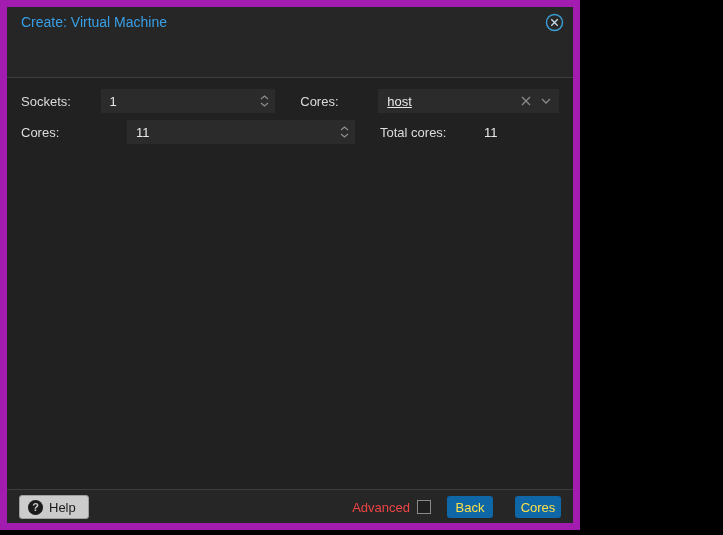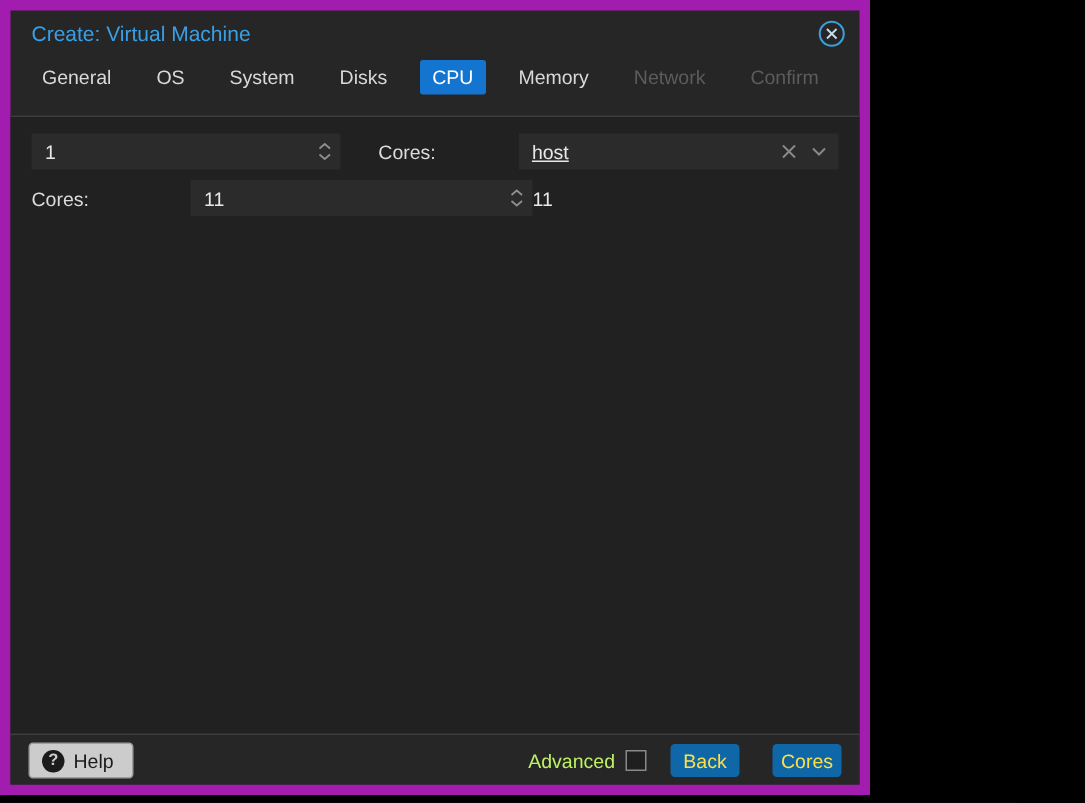--- a/index.html
+++ b/index.html
@@ -65,21 +65,21 @@
     border: 1px solid #9e9e9e; border-radius: 3px; height: 24px;
     padding: 0 12px 0 8px; cursor: pointer;
   }
   .help-btn span.txt { color: #1b1b1b; font-size: 13px; }
   .help-circle {
     width: 15px; height: 15px; border-radius: 50%; background: #1b1b1b;
     color: #cccccc; font-size: 11px; font-weight: bold;
     display: flex; align-items: center; justify-content: center;
   }
   .footer .spacer { flex: 1; }
-  .advanced-label { color: #bef264; font-size: 13px; margin-right: 7px; }
+  .advanced-label { color: #ef4444; font-size: 13px; margin-right: 7px; }
   .checkbox {
     width: 14px; height: 14px; border: 1px solid #8a8a8a;
     background: #1f1f1f; margin-right: 16px; cursor: pointer;
   }
   .btn-blue {
     width: 46px; height: 22px; background: #0f67a8; color: #fde047;
     border: none; border-radius: 3px; font-size: 13px;
     font-family: "Liberation Sans", sans-serif; cursor: pointer;
   }
   .btn-back { margin-right: 22px; }
@@ -94,34 +94,25 @@
     <div class="titlebar">
       <span class="title">Create: Virtual Machine</span>
       <span class="close-btn">
         <svg width="19" height="19" viewBox="0 0 19 19">
           <circle cx="9.5" cy="9.5" r="8" fill="none" stroke="#3a9fd8" stroke-width="1.4"></circle>
           <path d="M6.3 6.3 L12.7 12.7 M12.7 6.3 L6.3 12.7" stroke="#c8dce8" stroke-width="1.3"></path>
         </svg>
       </span>
     </div>
 
-    <div class="tabbar">
-      <div class="tab">General</div>
-      <div class="tab">OS</div>
-      <div class="tab">System</div>
-      <div class="tab">Disks</div>
-      <div class="tab active">CPU</div>
-      <div class="tab">Memory</div>
-      <div class="tab disabled">Network</div>
-      <div class="tab disabled">Confirm</div>
-    </div>
 
     <div class="body">
 
       <div class="form-row">
+        <span class="f-label lbl-left">Sockets:</span>
         <div class="field field-left">
           <span>1</span>
           <span class="spinner-box">
             <span class="icon-flex">
               <svg width="9" height="5" viewBox="0 0 9 5">
                   <path d="M1 4 L4.5 1 L8 4" fill="none" stroke="#8f8f8f" stroke-width="1.2"></path>
                 </svg>
             </span>
             <span class="icon-flex">
               <svg width="9" height="5" viewBox="0 0 9 5">
@@ -158,20 +149,21 @@
                   <path d="M1 4 L4.5 1 L8 4" fill="none" stroke="#8f8f8f" stroke-width="1.2"></path>
                 </svg>
             </span>
             <span class="icon-flex">
               <svg width="9" height="5" viewBox="0 0 9 5">
                   <path d="M1 1 L4.5 4 L8 1" fill="none" stroke="#8f8f8f" stroke-width="1.2"></path>
                 </svg>
             </span>
           </span>
         </div>
+        <span class="f-label lbl-right">Total cores:</span>
         <span class="plain-value">11</span>
       </div>
 
     </div>
 
     <div class="footer">
       <div class="help-btn">
         <span class="help-circle">?</span>
         <span class="txt">Help</span>
       </div>

